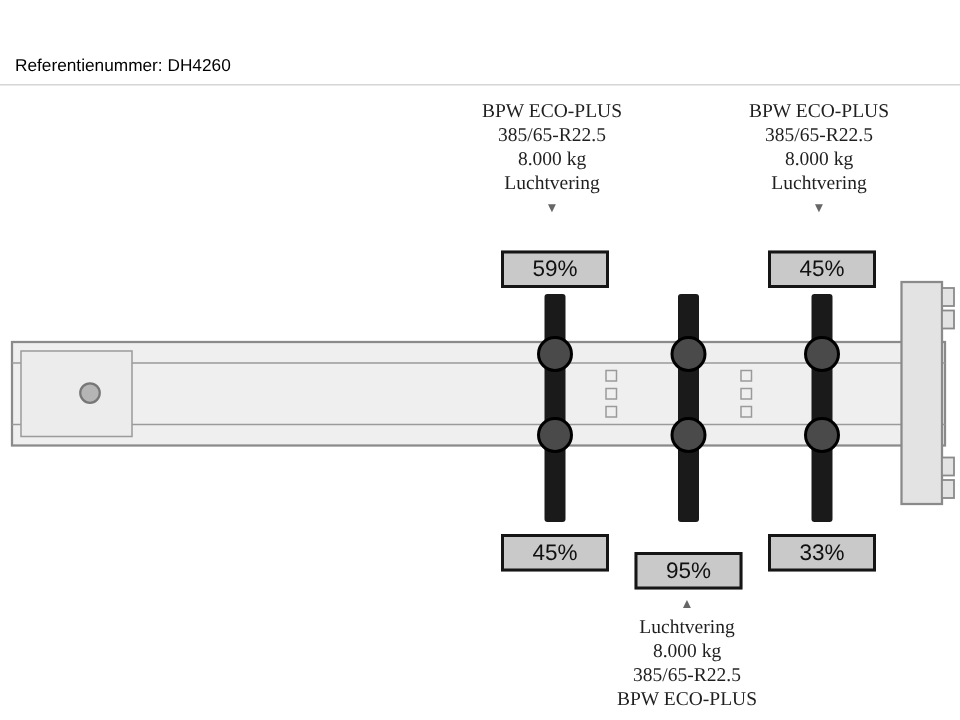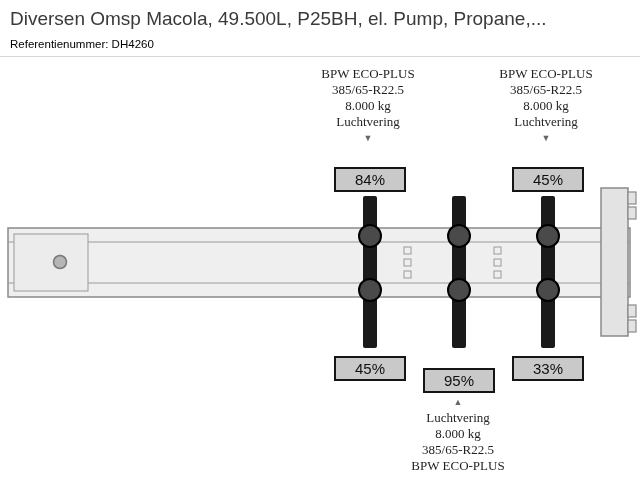--- a/index.html
+++ b/index.html
@@ -37,21 +37,20 @@
     color:#101010; font-size:15px; line-height:21px; text-align:center;
   }
 
   svg.diagram { position:absolute; left:0; top:0; width:640px; height:480px; }
 </style>
 </head>
 <body>
 
 <div class="page">
 
-  <div class="title">Diversen Omsp Macola, 49.500L, P25BH, el. Pump, Propane,...</div>
   <div class="ref">Referentienummer: DH4260</div>
   <div class="rule"></div>
 
   <div class="spec" style="left:288px; top:66px;">
     <div>BPW ECO-PLUS</div>
     <div>385/65-R22.5</div>
     <div>8.000 kg</div>
     <div>Luchtvering</div>
     <div class="arrow">▼</div>
   </div>
@@ -103,21 +102,21 @@
       <circle cx="459" cy="290" r="11" fill="#4a4a4a" stroke="#000" stroke-width="2"></circle>
     </g>
 
     <g>
       <rect x="541" y="196" width="14" height="152" rx="2" fill="#1a1a1a"></rect>
       <circle cx="548" cy="236" r="11" fill="#4a4a4a" stroke="#000" stroke-width="2"></circle>
       <circle cx="548" cy="290" r="11" fill="#4a4a4a" stroke="#000" stroke-width="2"></circle>
     </g>
   </svg>
 
-  <div class="pct" style="left:334px; top:167px;">84%</div>
+  <div class="pct" style="left:334px; top:167px;">59%</div>
   <div class="pct" style="left:512px; top:167px;">45%</div>
 
   <div class="pct" style="left:334px; top:356px;">45%</div>
   <div class="pct" style="left:423px; top:368px;">95%</div>
   <div class="pct" style="left:512px; top:356px;">33%</div>
 
   <div class="spec" style="left:378px; top:396px;">
     <div class="arrow up">▲</div>
     <div>Luchtvering</div>
     <div>8.000 kg</div>

